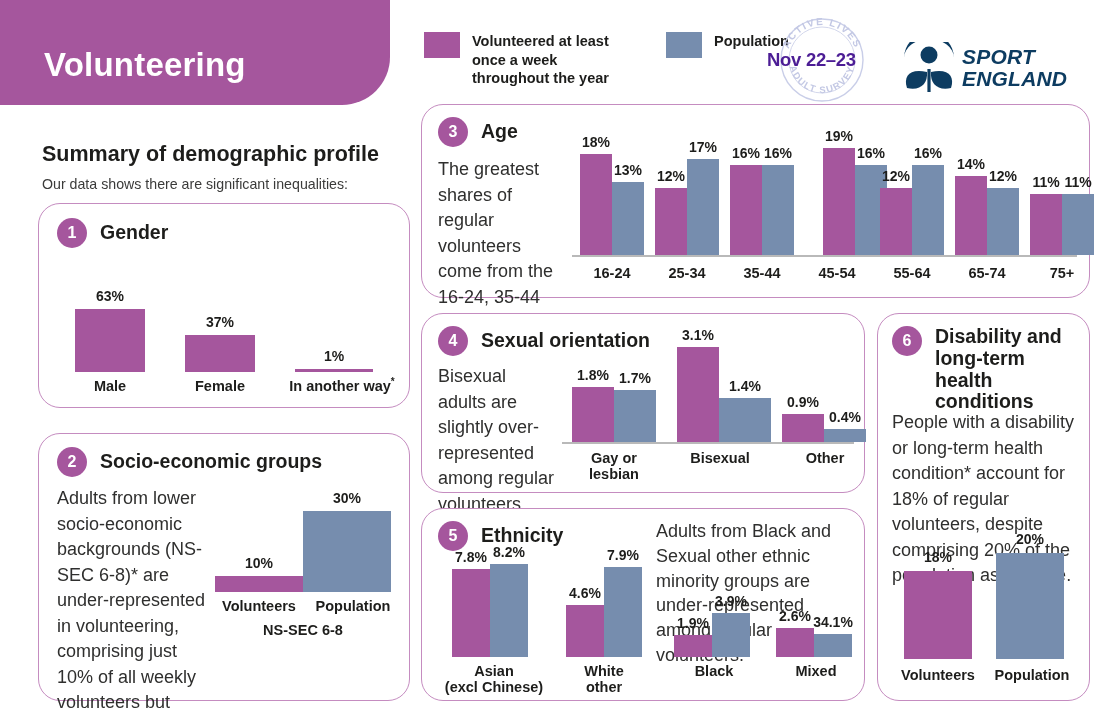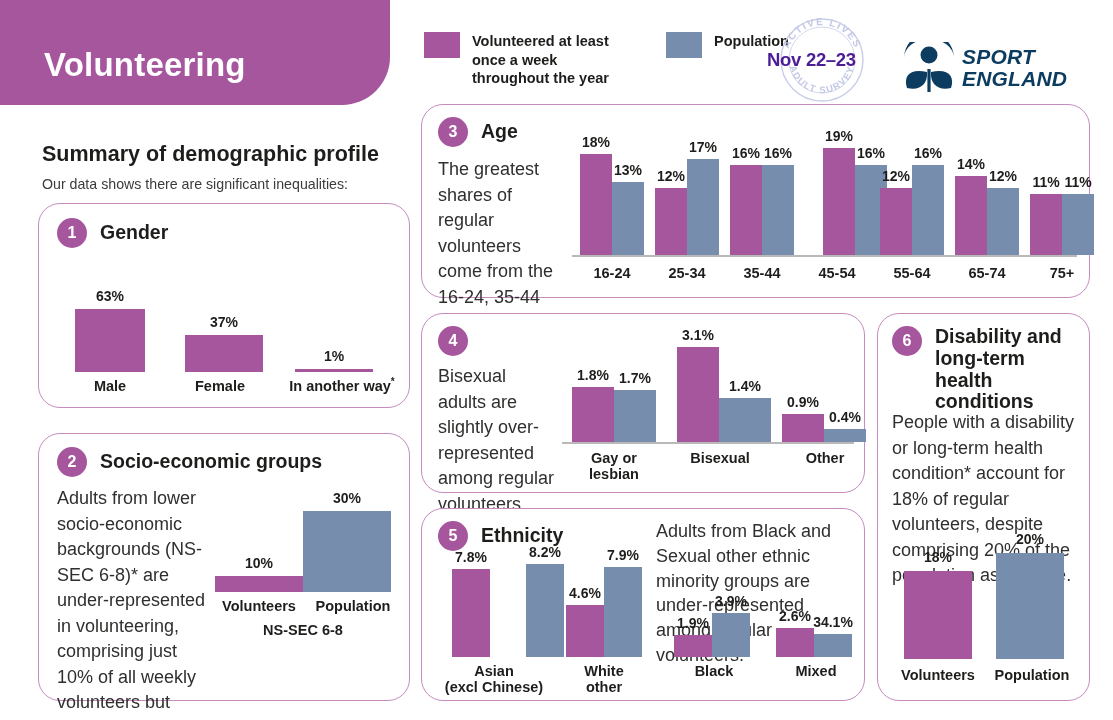--- a/index.html
+++ b/index.html
@@ -143,21 +143,21 @@
     <div class="chart" style="left:18px; top:98px; width:340px; height:92px;">
 
       <div class="grp" style="left:18px; bottom:22px;">
         <div class="bar bar-purple" style="width:70px; height:63px;">
           <span class="vlab" style="top:-21px;">63%</span>
         </div>
       </div>
       <div class="cat" style="left:18px; bottom:0; width:70px;">Male</div>
 
       <div class="grp" style="left:128px; bottom:22px;">
-        <div class="bar bar-purple" style="width:78px; height:37px;">
+        <div class="bar bar-purple" style="width:70px; height:37px;">
           <span class="vlab" style="top:-21px;">37%</span>
         </div>
       </div>
       <div class="cat" style="left:128px; bottom:0; width:70px;">Female</div>
 
       <div class="grp" style="left:238px; bottom:22px;">
         <div class="bar bar-purple" style="width:78px; height:3px;">
           <span class="vlab" style="top:-21px;">1%</span>
         </div>
       </div>
@@ -265,20 +265,21 @@
           <span class="vlab" style="top:-20px;">11%</span>
         </div>
       </div>
       <div class="cat" style="left:450px; bottom:6px; width:80px;">75+</div>
     </div>
   </div>
 
   <div class="panel" style="left:421px; top:313px; width:444px; height:180px;">
     <div class="panel-head" style="position:absolute; left:16px; top:12px;">
       <span class="badge">4</span>
+      <span class="panel-title">Sexual orientation</span>
     </div>
     <div class="body-text" style="position:absolute; left:16px; top:50px; width:120px; line-height:1.42;">Bisexual adults are slightly over-represented among regular volunteers.</div>
 
     <div class="chart" style="left:140px; top:22px; width:292px; height:150px;">
       <div class="axis" style="left:0; bottom:42px; width:292px;"></div>
 
       <div class="grp" style="left:10px; bottom:44px;">
         <div class="bar bar-purple" style="width:42px; height:55px;">
           <span class="vlab" style="top:-20px;">1.8%</span>
         </div>
@@ -319,21 +320,21 @@
       <span class="badge">5</span>
       <span class="panel-title">Ethnicity</span>
     </div>
     <div class="body-text" style="position:absolute; left:234px; top:10px; width:200px; line-height:1.38;">Adults from Black and Sexual other ethnic minority groups are under-represented among regular volunteers.</div>
 
     <div class="chart" style="left:14px; top:48px; width:420px; height:140px;">
       <div class="grp" style="left:16px; bottom:40px;">
         <div class="bar bar-purple" style="width:38px; height:88px;">
           <span class="vlab" style="top:-20px;">7.8%</span>
         </div>
-        <div class="bar bar-blue" style="width:38px; height:93px;margin-left:36px;">
+        <div class="bar bar-blue" style="width:38px; height:93px;">
           <span class="vlab" style="top:-20px;">8.2%</span>
         </div>
       </div>
       <div class="cat" style="left:-10px; bottom:2px; width:136px;">
         <div>Asian</div>
         <div>(excl Chinese)</div>
       </div>
 
       <div class="grp" style="left:130px; bottom:40px;">
         <div class="bar bar-purple" style="width:38px; height:52px;">

